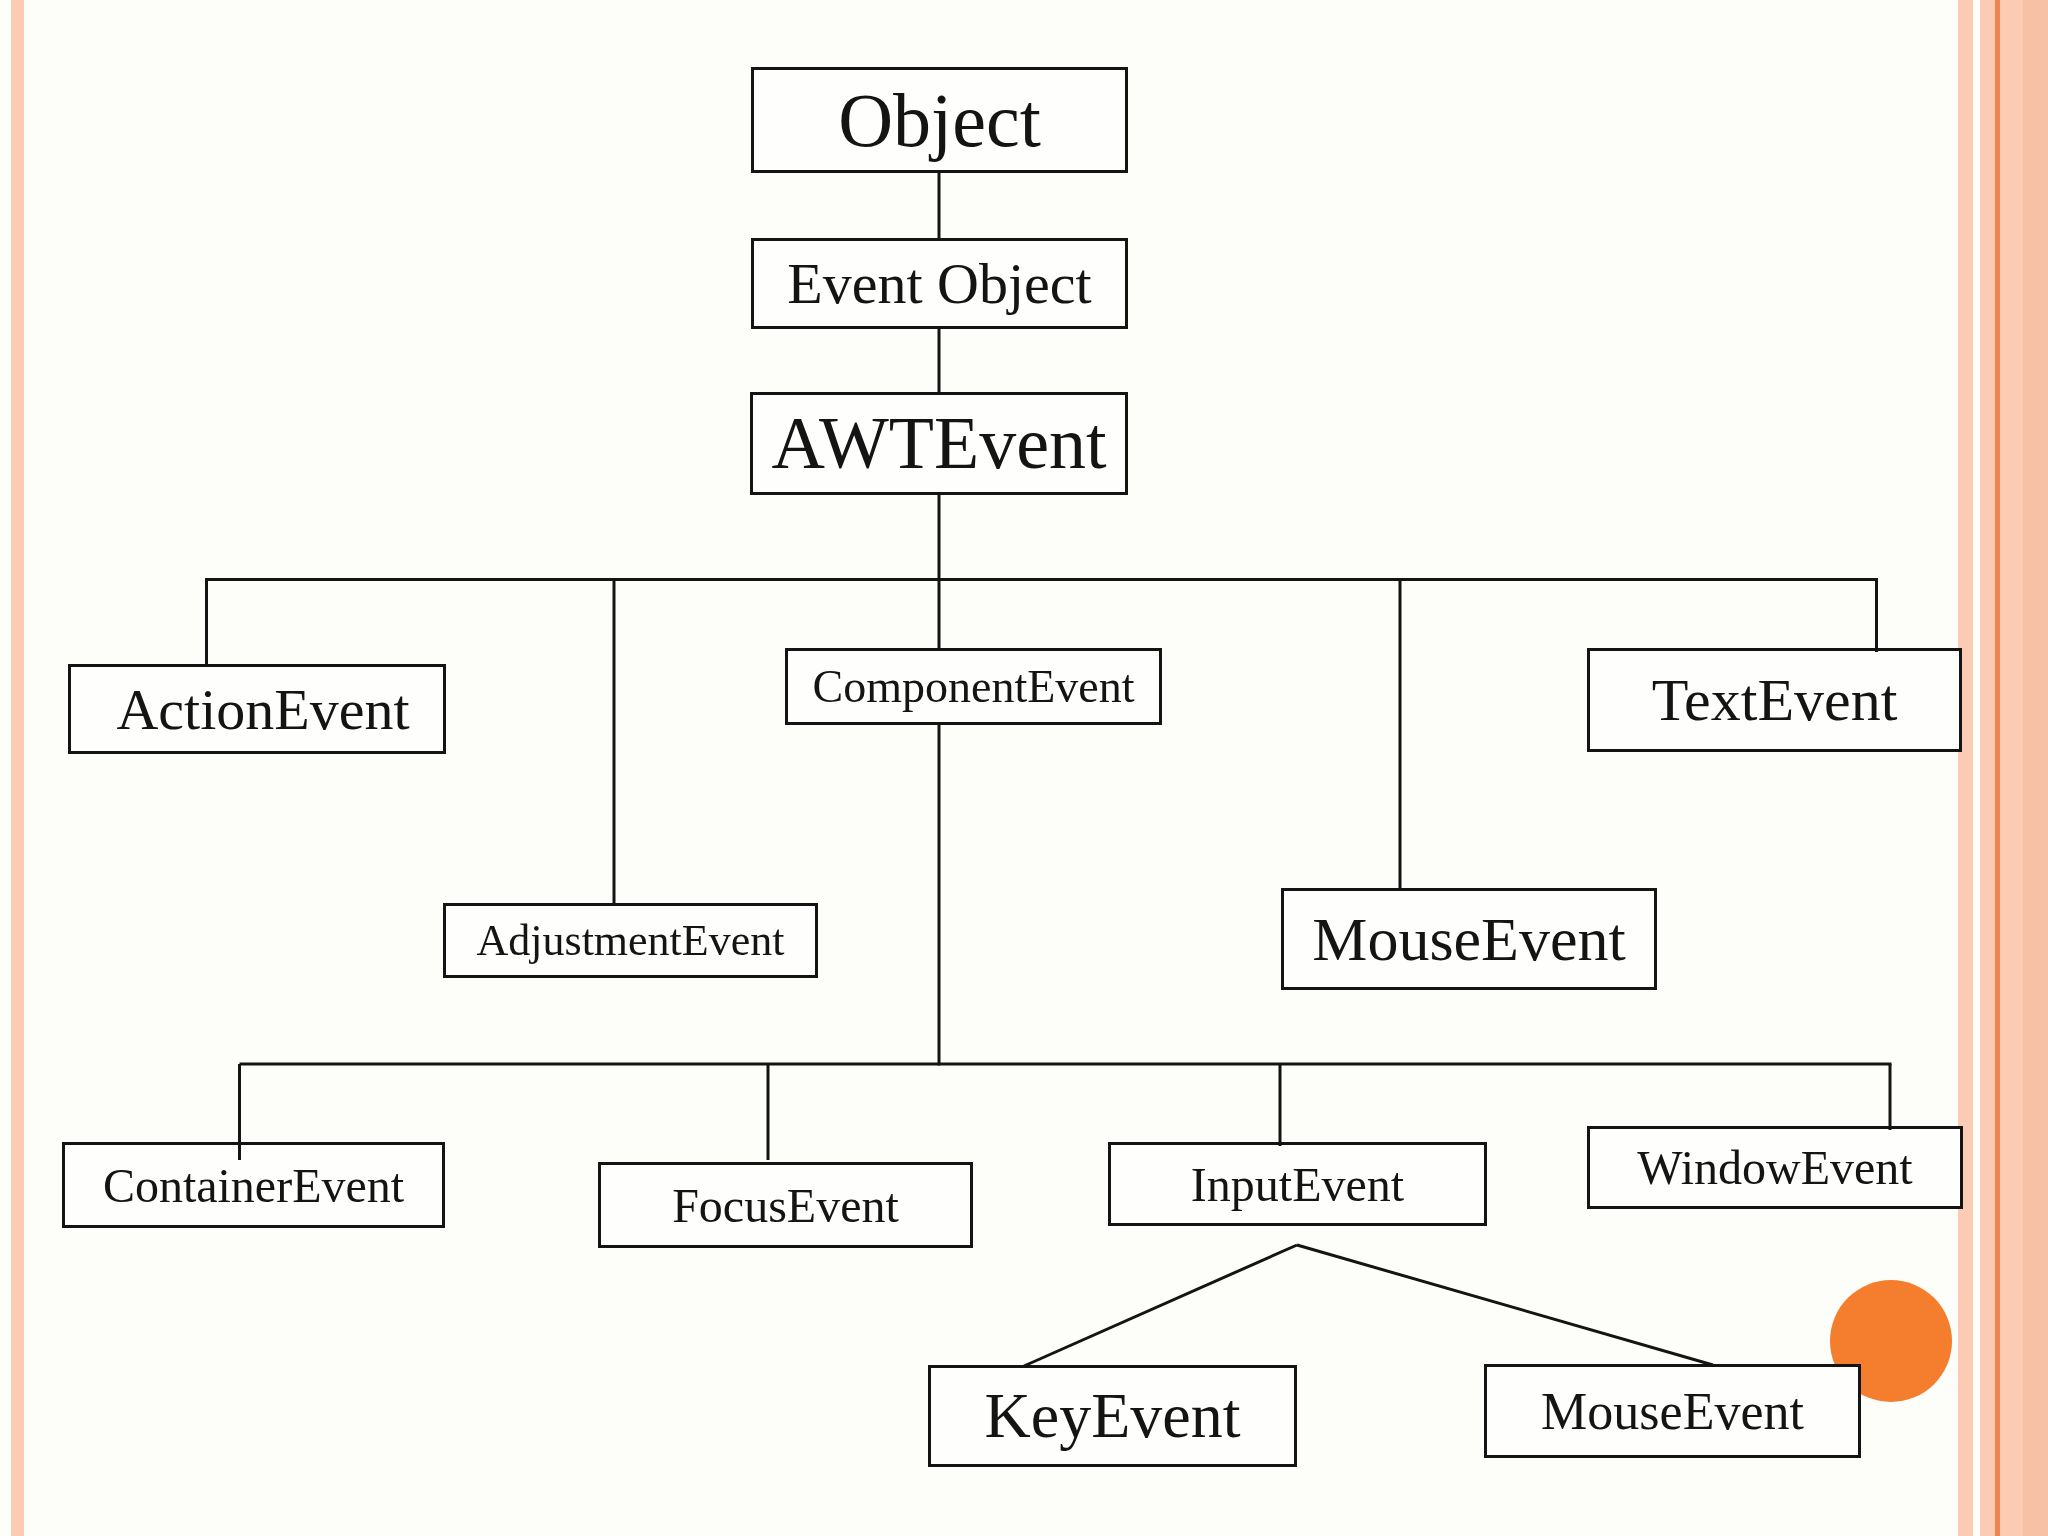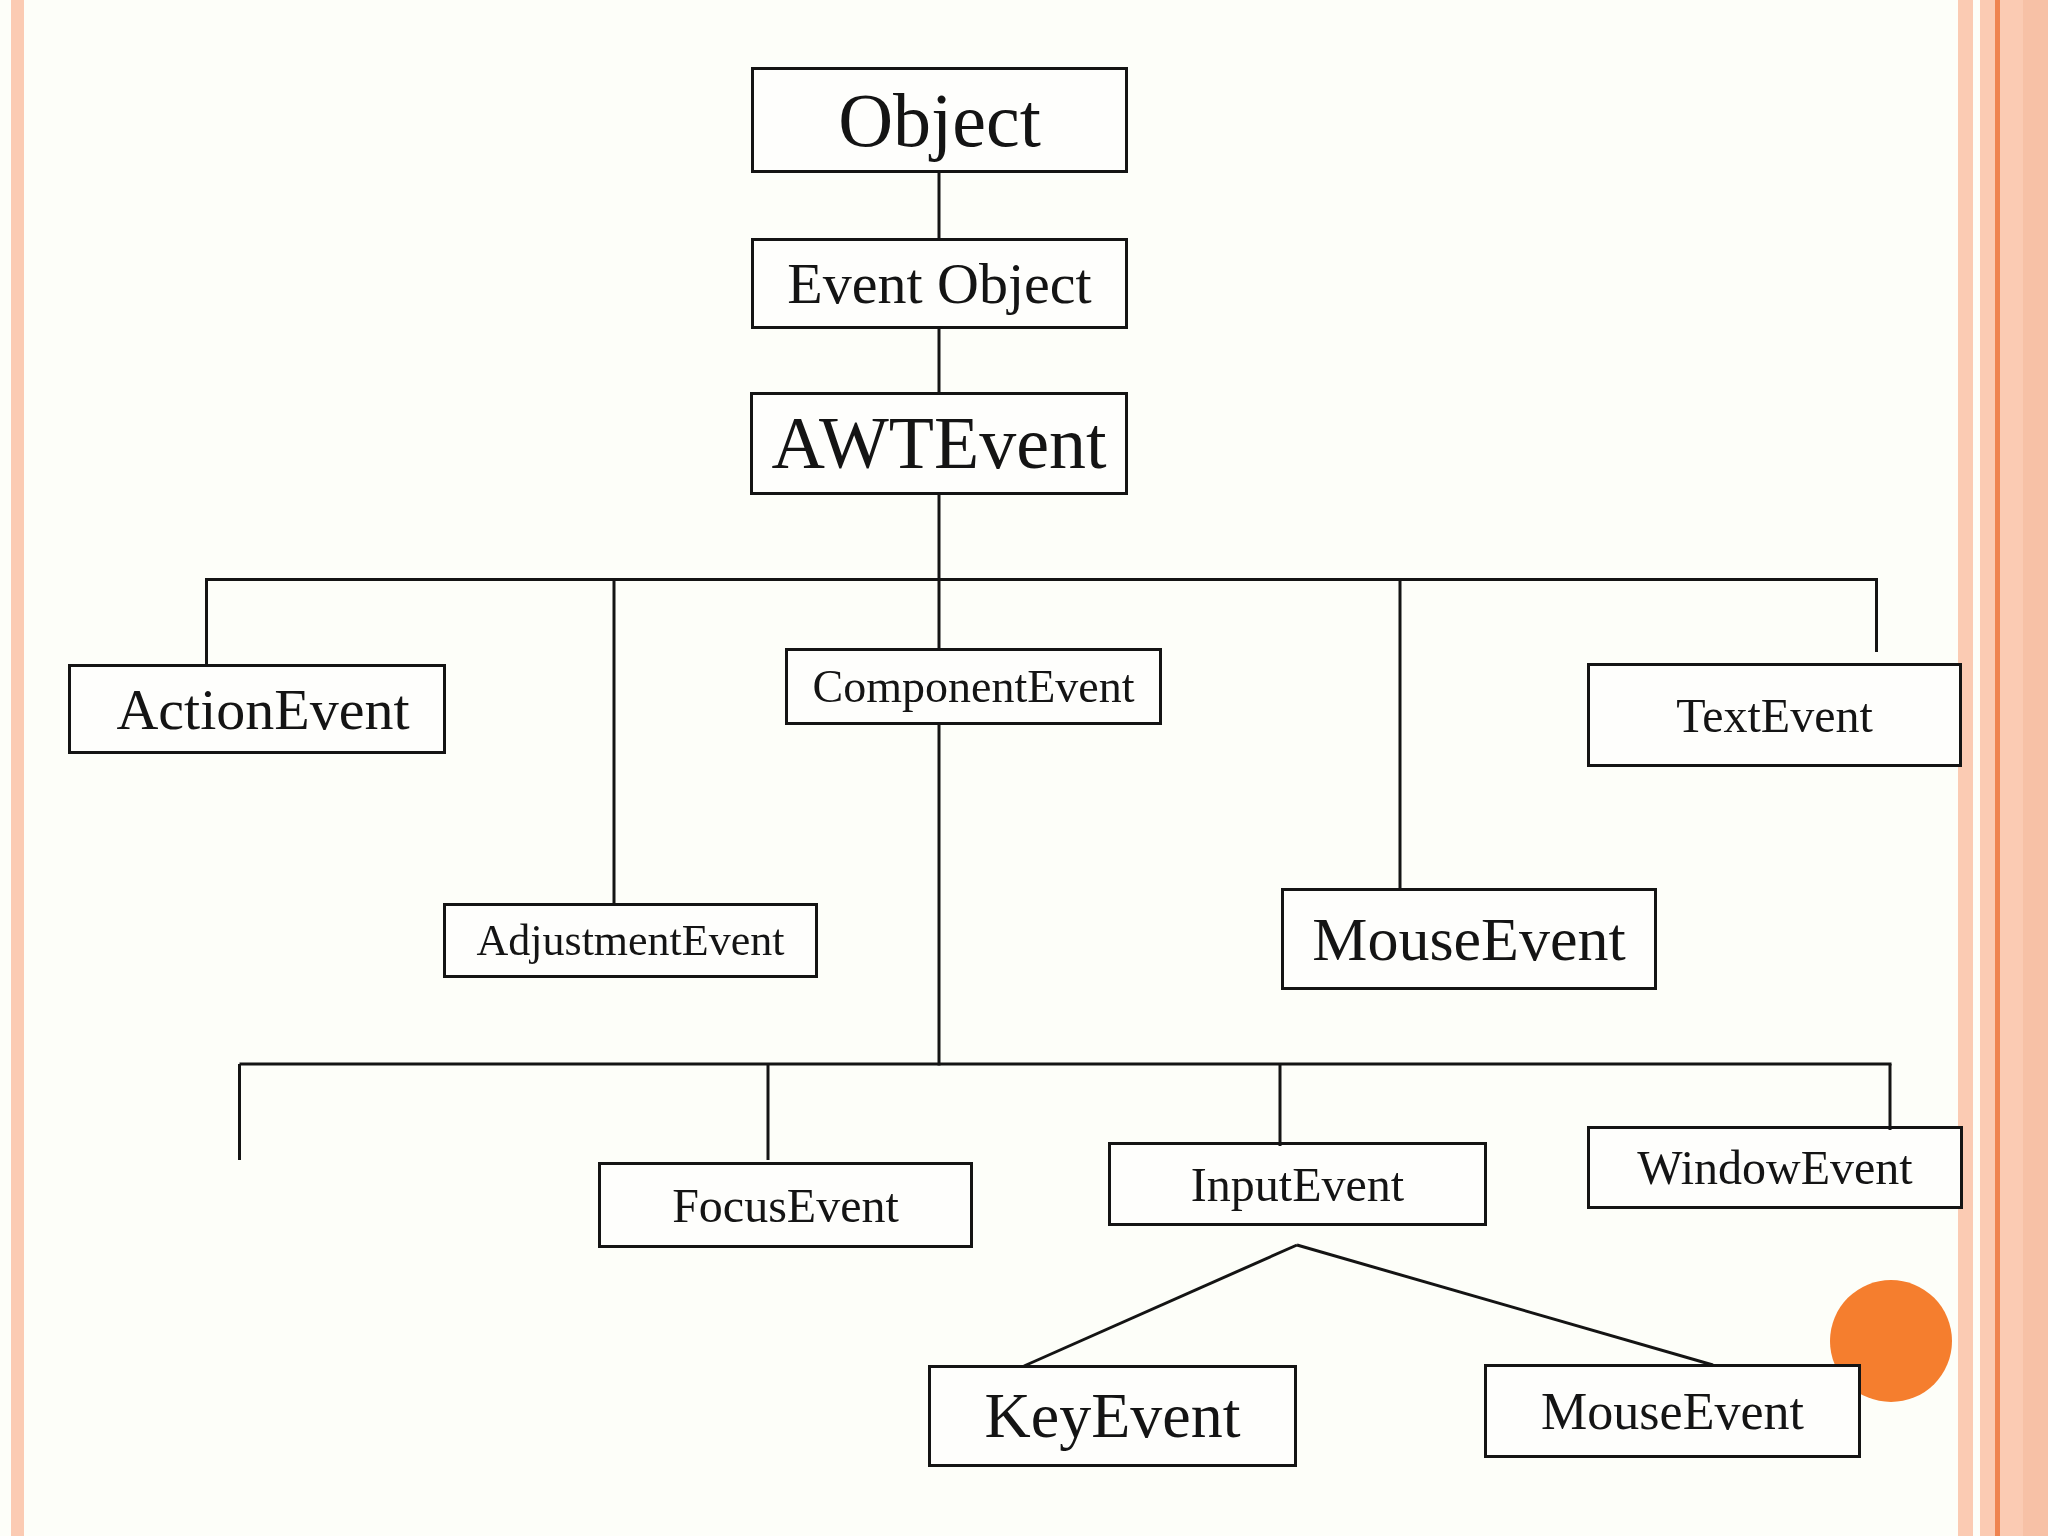--- a/index.html
+++ b/index.html
@@ -24,21 +24,21 @@
 
   
   .node{position:absolute;box-sizing:border-box;border:3px solid var(--ink);
     background:var(--box-fill);color:var(--ink);display:flex;align-items:center;
     justify-content:center;z-index:2;white-space:nowrap;}
   #n-object          {left:751px;top:67px;  width:377px;height:106px;font-size:76px;}
   #n-event-object    {left:751px;top:238px; width:377px;height:91px; font-size:58px;justify-content:center;}
   #n-awt-event       {left:750px;top:392px; width:378px;height:103px;font-size:74px;}
   #n-action-event    {left:68px; top:664px; width:378px;height:90px; font-size:58px;padding-left:12px;}
   #n-component-event {left:785px;top:648px; width:377px;height:77px; font-size:46px;}
-  #n-text-event      {left:1587px;top:663px;width:375px;height:104px;font-size:48px;}
+  #n-text-event      {left:1587px;top:648px;width:375px;height:104px;font-size:60px;}
   #n-adjustment-event{left:443px;top:903px; width:375px;height:75px; font-size:44px;}
   #n-item-event      {left:1281px;top:888px;width:376px;height:102px;font-size:62px;}
   #n-container-event {left:62px; top:1142px;width:383px;height:86px; font-size:48px;}
   #n-focus-event     {left:598px;top:1142px;width:375px;height:86px; font-size:48px;margin-top:20px;}
   #n-input-event     {left:1108px;top:1142px;width:379px;height:84px;font-size:48px;}
   #n-window-event    {left:1587px;top:1126px;width:376px;height:83px;font-size:48px;}
   #n-key-event       {left:928px;top:1365px;width:369px;height:102px;font-size:64px;}
   #n-mouse-event     {left:1484px;top:1364px;width:377px;height:94px; font-size:52px;}
 
   
@@ -75,20 +75,23 @@
   </div>
   <div class="node" id="n-text-event">
     <span>TextEvent</span>
   </div>
   <div class="node" id="n-adjustment-event">
     <span>AdjustmentEvent</span>
   </div>
   <div class="node" id="n-item-event">
     <span>MouseEvent</span>
   </div>
+  <div class="node" id="n-container-event">
+    <span>ContainerEvent</span>
+  </div>
   <div class="node" id="n-focus-event">
     <span>FocusEvent</span>
   </div>
   <div class="node" id="n-input-event">
     <span>InputEvent</span>
   </div>
   <div class="node" id="n-window-event">
     <span>WindowEvent</span>
   </div>
   <div class="node" id="n-key-event">

